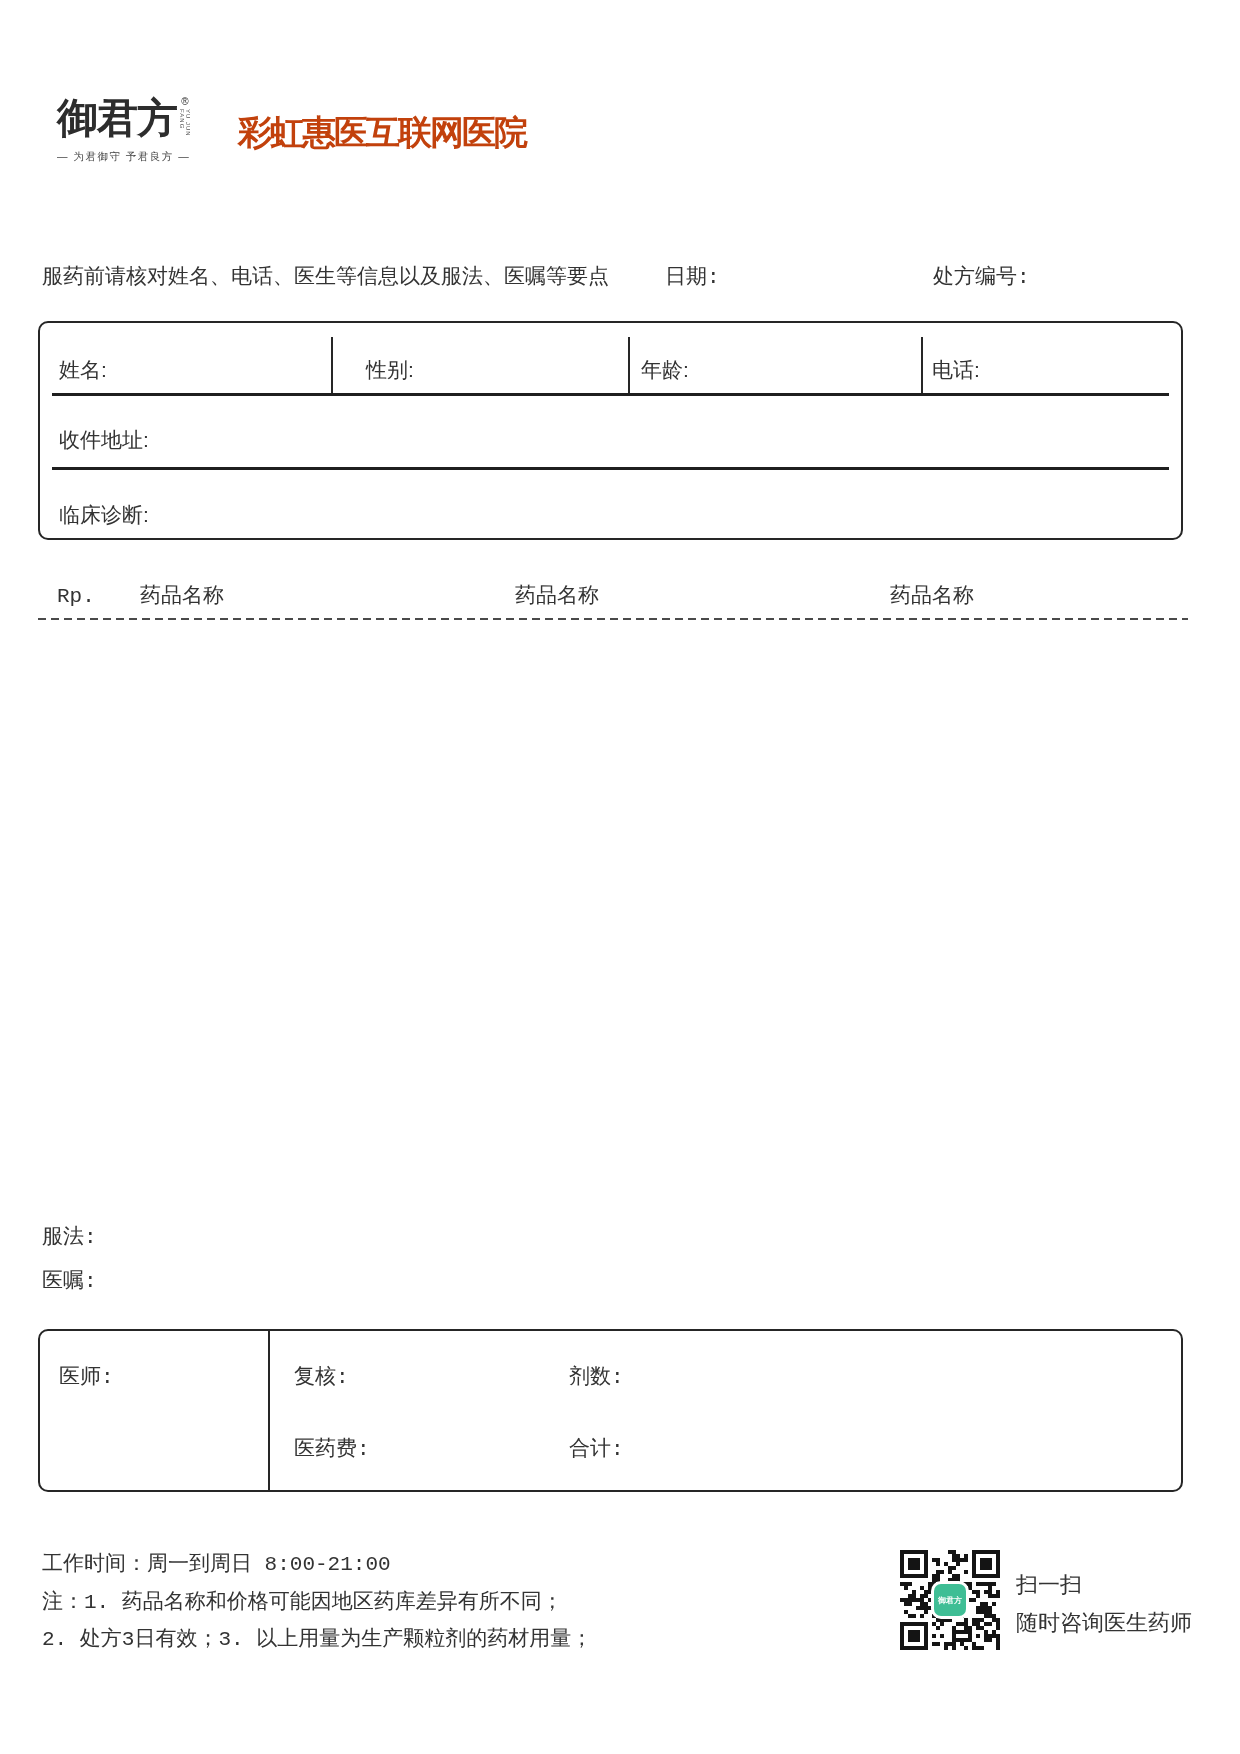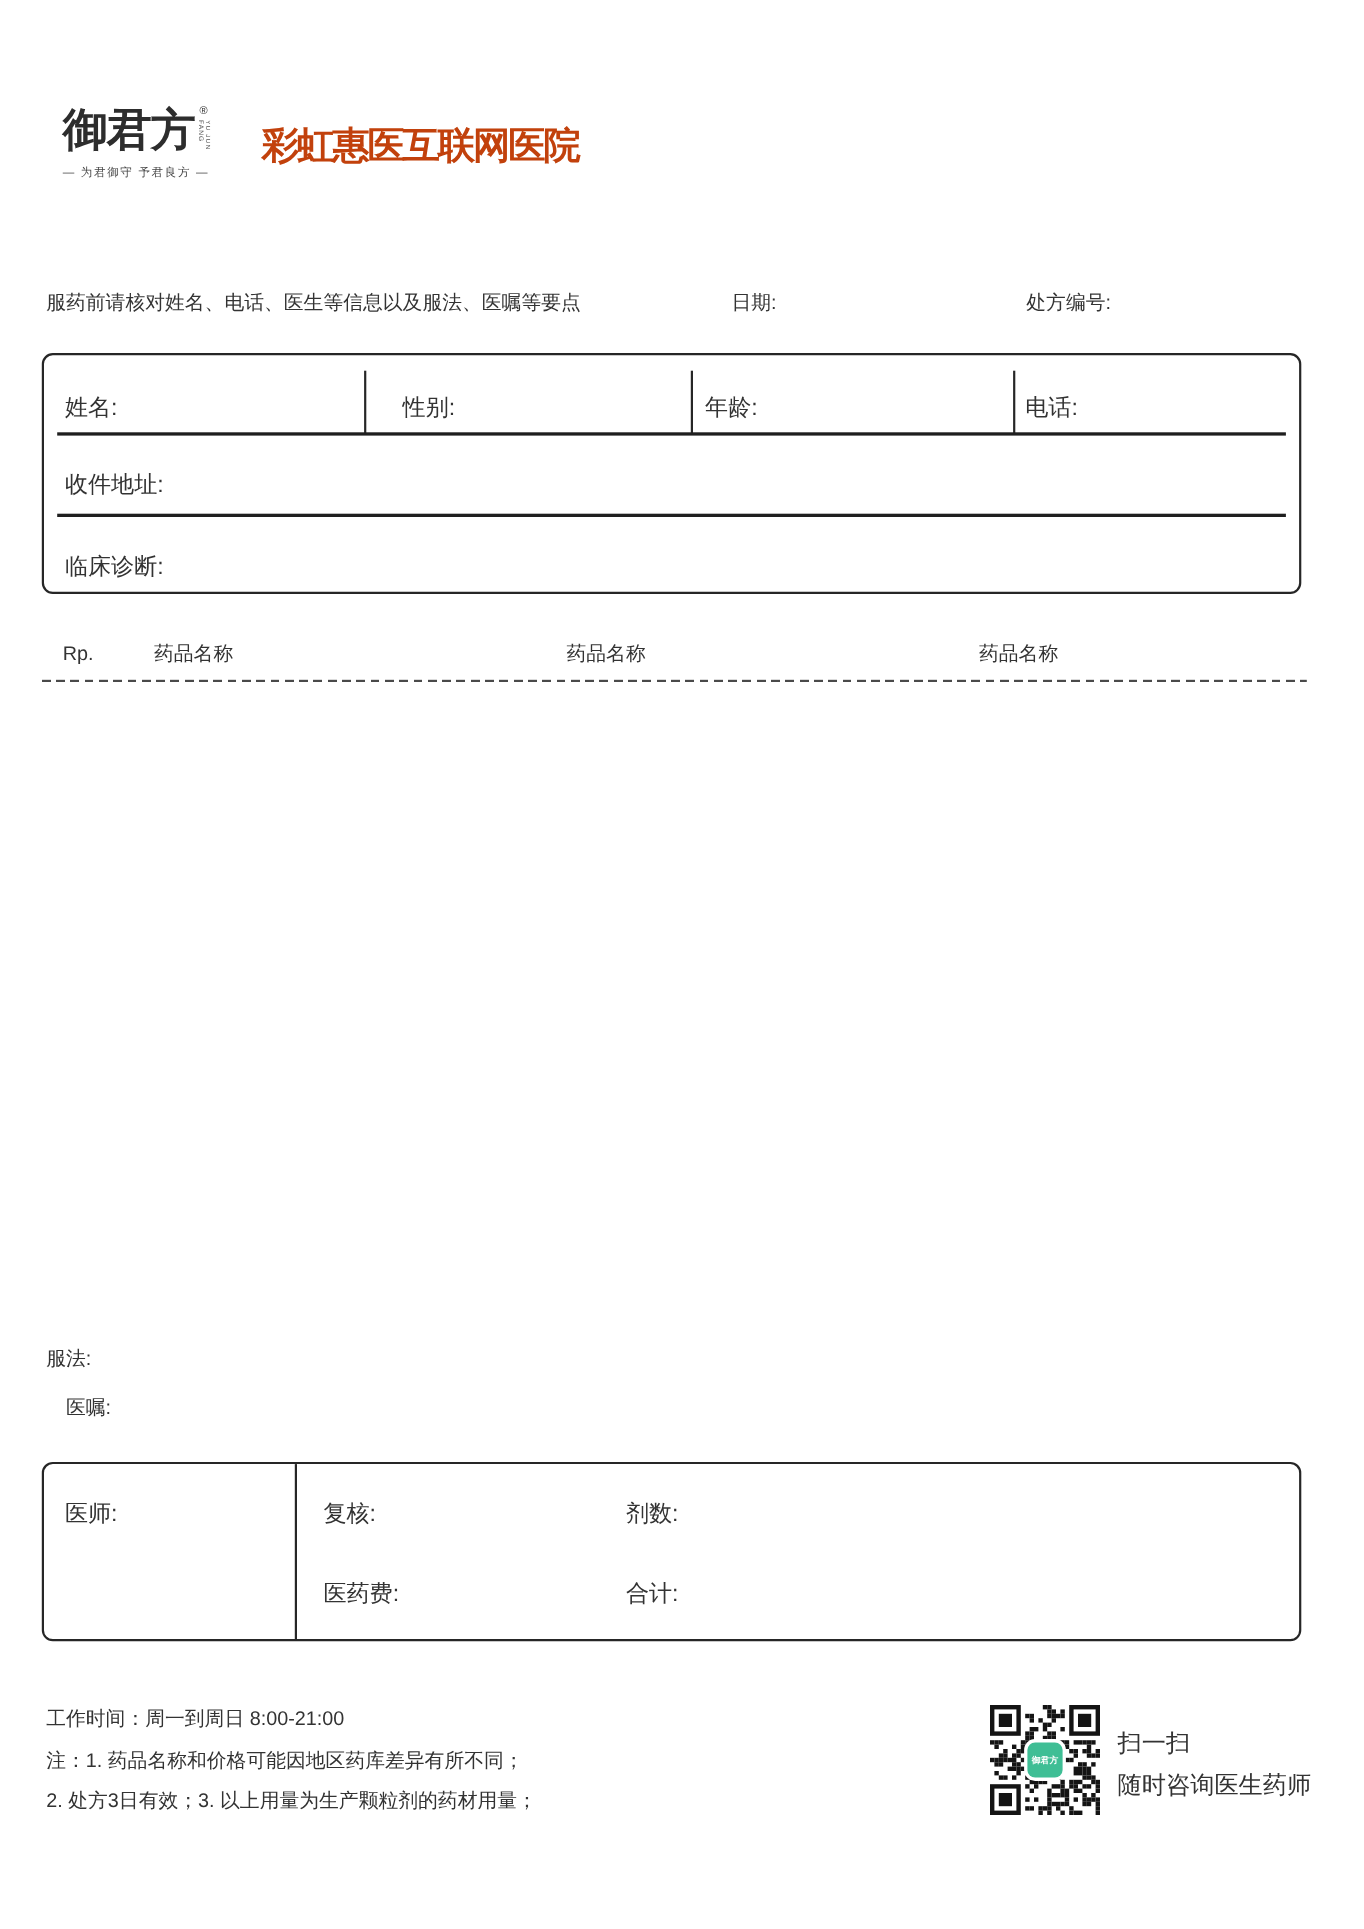--- a/index.html
+++ b/index.html
@@ -24,21 +24,21 @@
   }
   .logo-tagline {
     margin-top:5px; font-size:10.5px; color:#454545; letter-spacing:1.5px; white-space:nowrap;
   }
   .hospital {
     left:238px; top:110px; margin:0; font-size:34px; font-weight:900;
     letter-spacing:-2px; color:#c2410c; white-space:nowrap;
   }
 
   
-  .t21 { font-size:18px; line-height:1.2; white-space:nowrap; }
+  .t21 { font-size:21px; line-height:1.2; white-space:nowrap;font-family:Liberation Mono, monospace; }
   .notice    { left:42px;  top:265px; }
   .date-lbl  { left:665px; top:265px; }
   .rxno-lbl  { left:933px; top:265px; }
 
   
   .patient-box {
     left:38px; top:321px; width:1145px; height:219px;
     border:2.5px solid #262626; border-radius:10px; box-sizing:border-box;text-align:center;
   }
   .patient-box .lbl { position:absolute; font-size:21px; white-space:nowrap; }
@@ -58,26 +58,26 @@
   .col-1  { left:140px; top:584px; }
   .col-2  { left:515px; top:584px; }
   .col-3  { left:890px; top:584px; }
   .dash-line {
     left:38px; top:618px; width:1150px; height:2px;
     background:repeating-linear-gradient(90deg,#4a4a4a 0 8px,transparent 8px 13px);
   }
 
   
   .usage  { left:42px; top:1225px; }
-  .advice { left:60px; top:1269px; }
+  .advice { left:42px; top:1269px; }
 
   
   .sign-box {
     left:38px; top:1329px; width:1145px; height:163px;
-    border:2.5px solid #262626; border-radius:10px; box-sizing:border-box;
+    border:2.5px solid #262626; border-radius:10px; box-sizing:border-box;font-family:Liberation Mono, monospace;
   }
   .sign-box .lbl { position:absolute; font-size:21px; white-space:nowrap; }
   .sb-vdiv { position:absolute; left:228px; top:0; bottom:0; width:2px; background:#262626; }
   .sb-doctor { left:19px;  top:31px; }
   .sb-review { left:254px; top:31px; }
   .sb-doses  { left:529px; top:31px; }
   .sb-fee    { left:254px; top:103px; }
   .sb-total  { left:529px; top:103px; }
 
   

